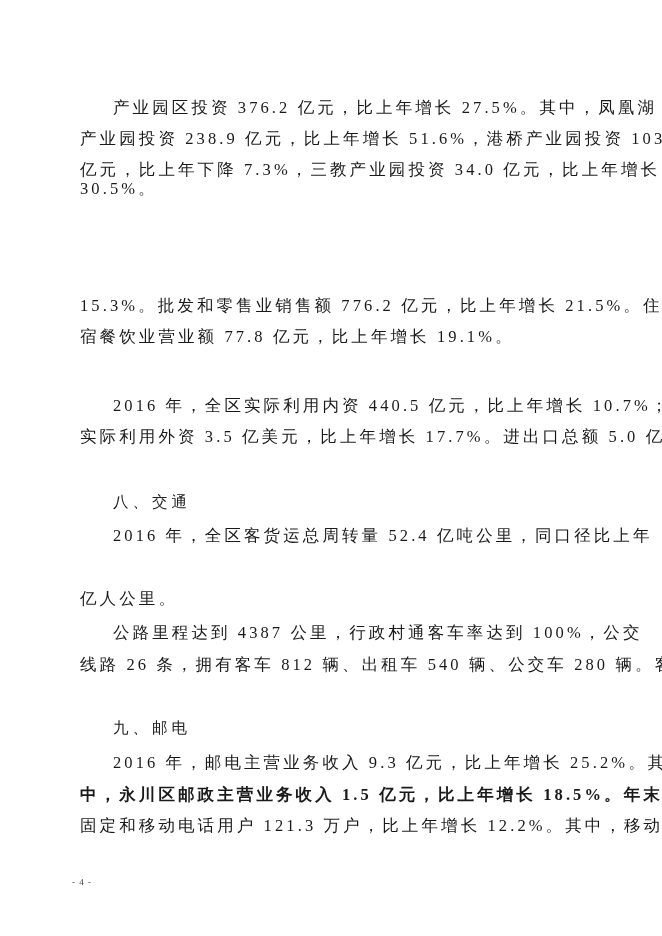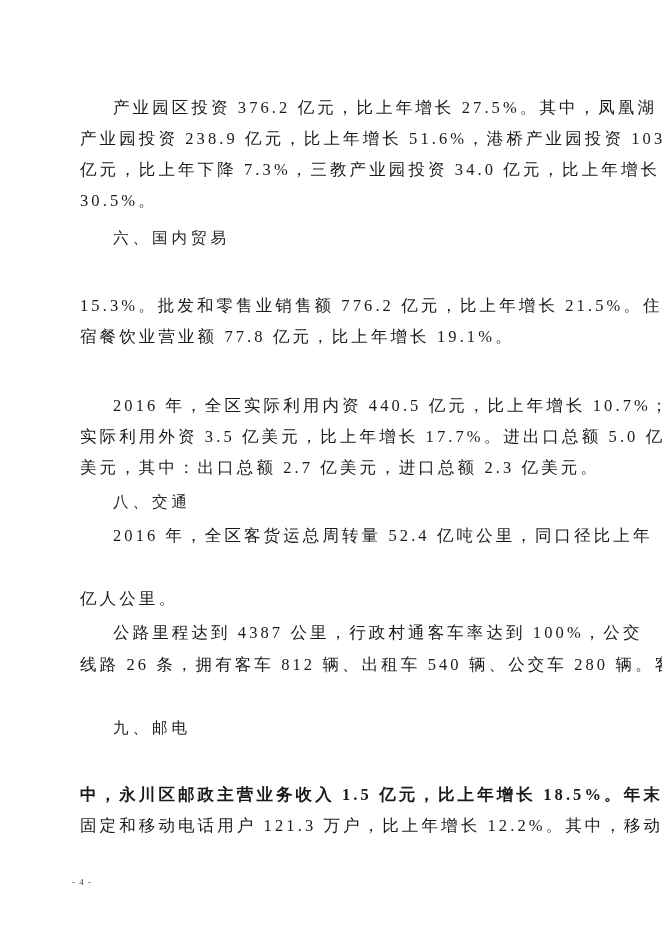--- a/index.html
+++ b/index.html
@@ -66,35 +66,34 @@
     }
   </style>
 </head>
 <body>
 
 <div class="page">
 
   <div class="line indent" style="top:88px;">产业园区投资 376.2 亿元，比上年增长 27.5%。其中，凤凰湖</div>
   <div class="line" style="top:119px;">产业园投资 238.9 亿元，比上年增长 51.6%，港桥产业园投资 103.4</div>
   <div class="line" style="top:150px;">亿元，比上年下降 7.3%，三教产业园投资 34.0 亿元，比上年增长</div>
-  <div class="line last" style="top:181px;">30.5%。</div>
+  <div class="line last" style="top:169px;">30.5%。</div>
 
-  <div class="heading" style="top:218px;">六、国内贸易</div>
   <div class="line" style="top:286px;">15.3%。批发和零售业销售额 776.2 亿元，比上年增长 21.5%。住</div>
   <div class="line last" style="top:317px;">宿餐饮业营业额 77.8 亿元，比上年增长 19.1%。</div>
 
   <div class="line indent" style="top:386px;">2016 年，全区实际利用内资 440.5 亿元，比上年增长 10.7%；</div>
   <div class="line" style="top:417px;">实际利用外资 3.5 亿美元，比上年增长 17.7%。进出口总额 5.0 亿</div>
-  <div class="line last" style="top:448px;">美元，其中：出口总额 2.7 亿美元，进口总额 2.3 亿美元。</div>
 
   <div class="heading" style="top:482px;">八、交通</div>
   <div class="line indent" style="top:516px;">2016 年，全区客货运总周转量 52.4 亿吨公里，同口径比上年</div>
   <div class="line last" style="top:579px;">亿人公里。</div>
 
   <div class="line indent" style="top:613px;">公路里程达到 4387 公里，行政村通客车率达到 100%，公交</div>
   <div class="line" style="top:645px;">线路 26 条，拥有客车 812 辆、出租车 540 辆、公交车 280 辆。客</div>
 
   <div class="heading" style="top:708px;">九、邮电</div>
+  <div class="line indent" style="top:743px;">2016 年，邮电主营业务收入 9.3 亿元，比上年增长 25.2%。其</div>
   <div class="line" style="top:775px;font-weight:bold;">中，永川区邮政主营业务收入 1.5 亿元，比上年增长 18.5%。年末</div>
   <div class="line" style="top:806px;">固定和移动电话用户 121.3 万户，比上年增长 12.2%。其中，移动</div>
 
   <div class="page-number">- 4 -</div>
 </div>
 
 </body></html>

